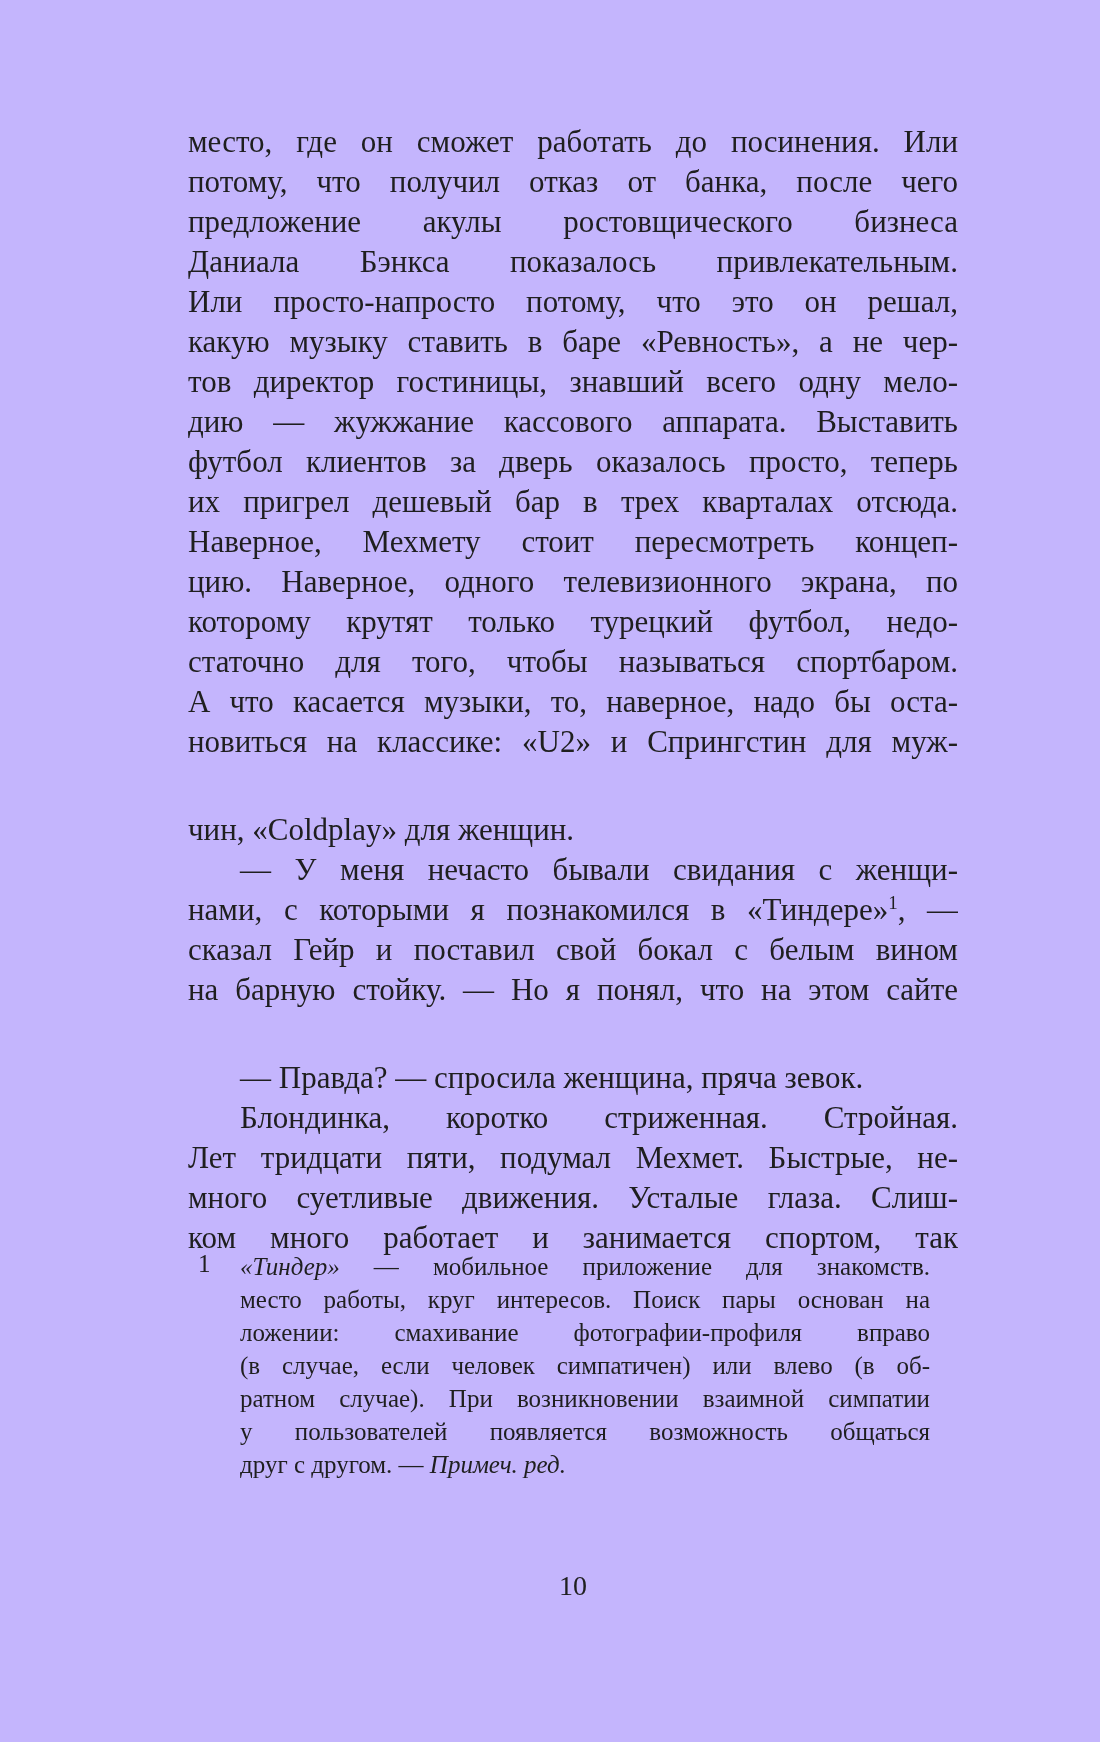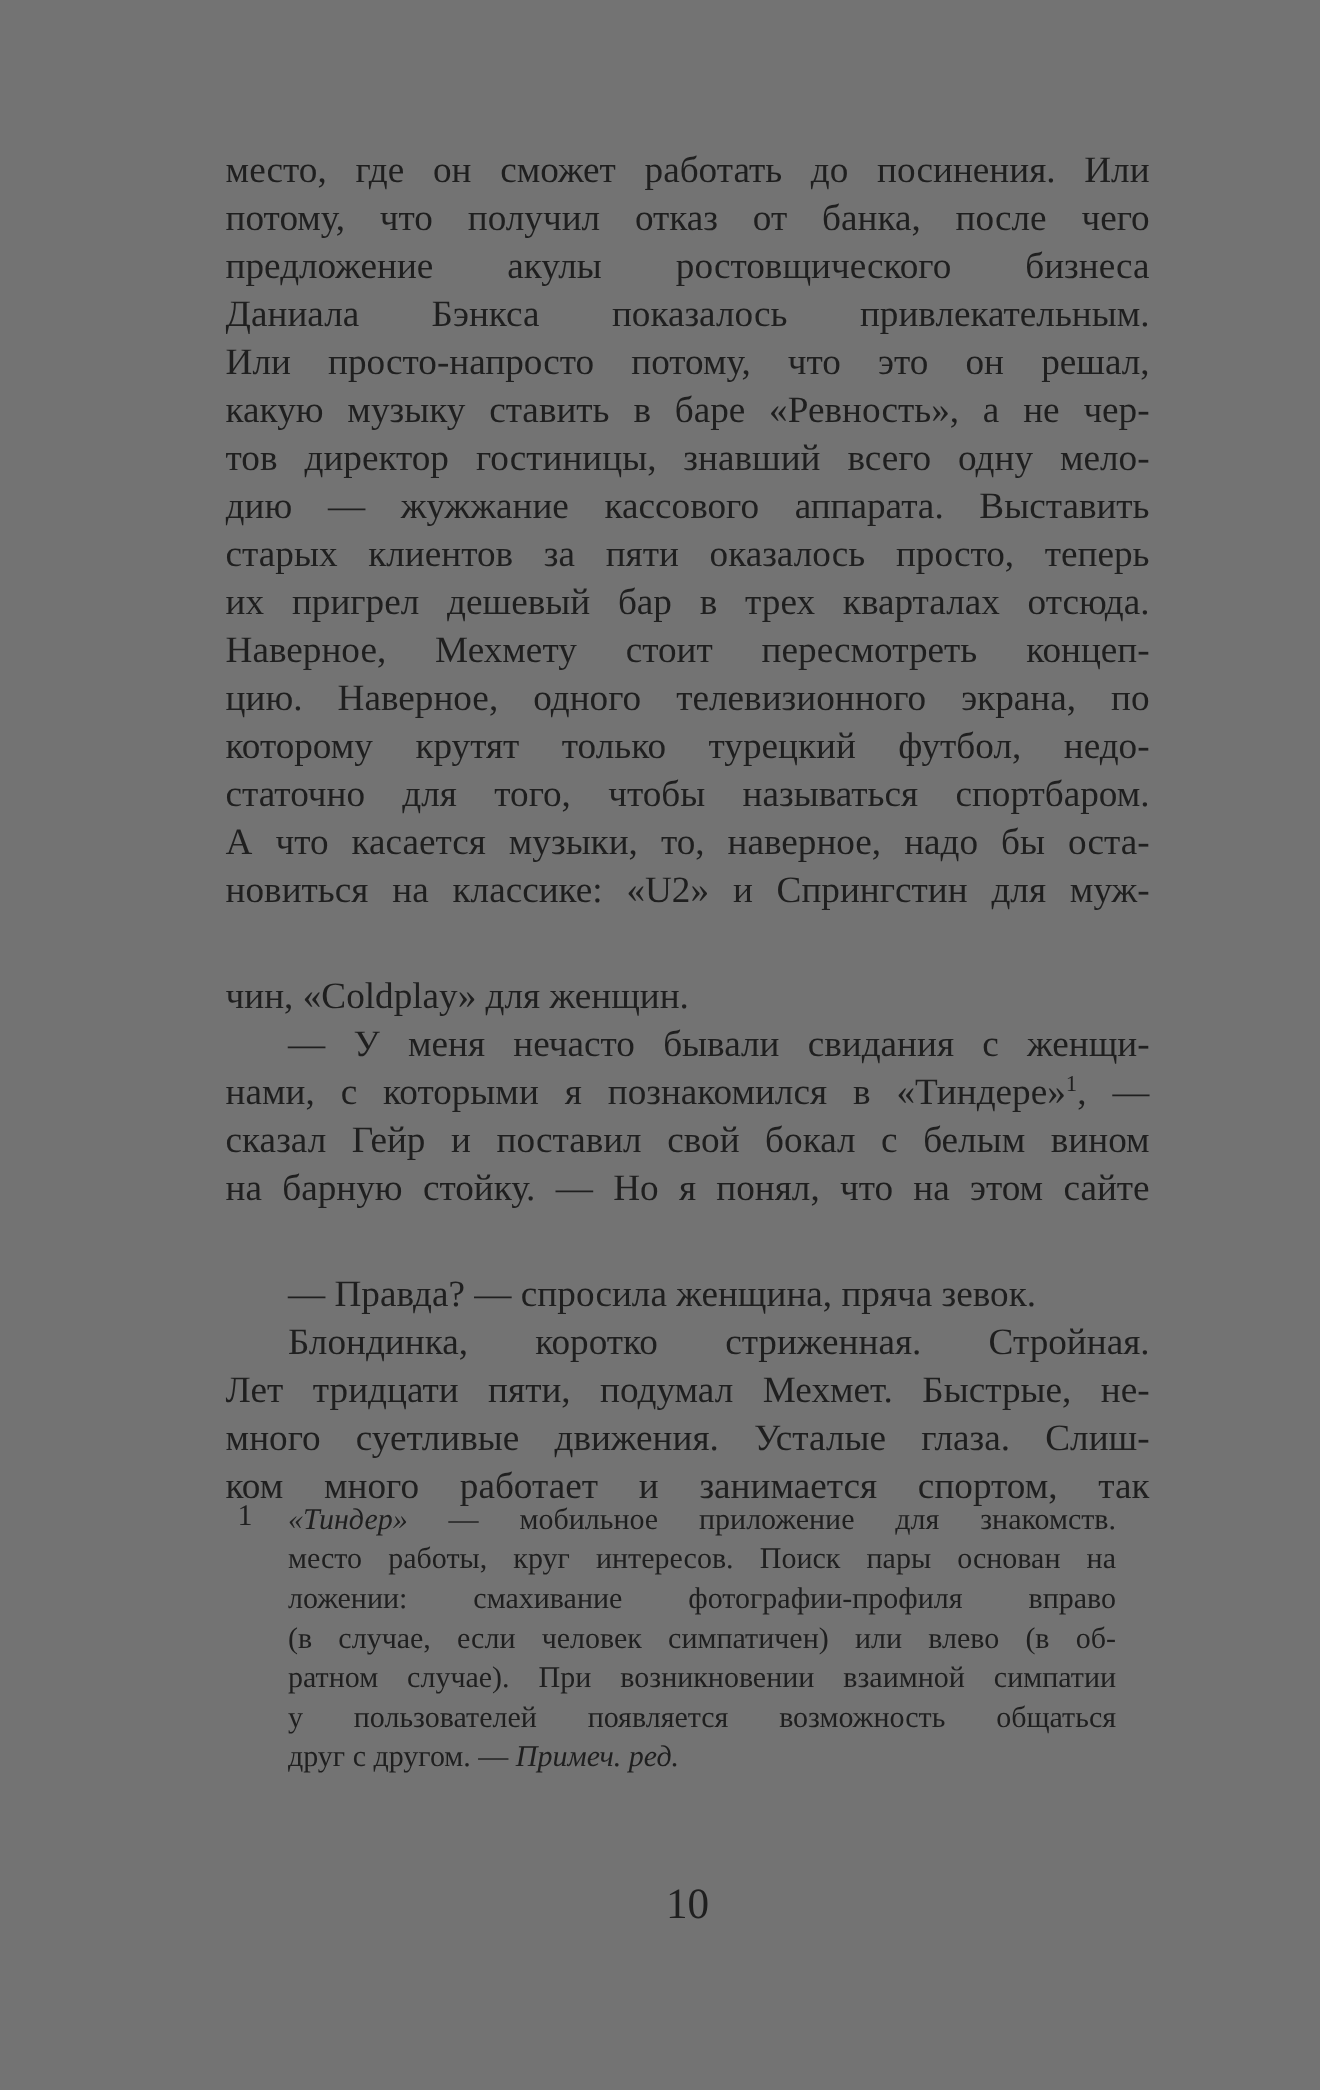--- a/index.html
+++ b/index.html
@@ -4,21 +4,21 @@
 <style>
   html, body {
     margin: 0;
     padding: 0;
     background: #ffffff;
   }
   .page {
     position: relative;
     width: 1100px;
     height: 1742px;
-    background: #737373;
+    background: #c4b5fd;
     font-family: "Liberation Serif", "DejaVu Serif", serif;
     color: #1f1f1f;
     overflow: hidden;
   }
   .body-text {
     position: absolute;
     left: 188px;
     top: 122px;
     width: 770px;
   }
@@ -65,39 +65,39 @@
     top: 0;
     font-style: normal;
   }
   .italic { font-style: italic; }
   .page-number {
     position: absolute;
     top: 1566px;
     left: 188px;
     width: 770px;
     text-align: center;
-    font-size: 36px;
+    font-size: 28px;
     line-height: 40px;
   }
 </style>
 </head>
 <body>
 
 <div class="page">
 
   <div class="body-text">
     <div class="line" style="white-space: normal;">место, где он сможет работать до посинения. Или</div>
     <div class="line" style="white-space: normal;">потому, что получил отказ от банка, после чего</div>
     <div class="line" style="white-space: normal;">предложение акулы ростовщического бизнеса</div>
     <div class="line" style="white-space: normal;">Даниала Бэнкса показалось привлекательным.</div>
     <div class="line" style="white-space: normal;">Или просто-напросто потому, что это он решал,</div>
     <div class="line" style="white-space: normal;">какую музыку ставить в баре «Ревность», а не чер-</div>
     <div class="line" style="white-space: normal;">тов директор гостиницы, знавший всего одну мело-</div>
     <div class="line" style="white-space: normal;">дию — жужжание кассового аппарата. Выставить</div>
-    <div class="line" style="white-space: normal;">старых клиентов за пяти оказалось просто, теперь</div>
+    <div class="line" style="white-space: normal;">футбол клиентов за дверь оказалось просто, теперь</div>
     <div class="line" style="white-space: normal;">их пригрел дешевый бар в трех кварталах отсюда.</div>
     <div class="line" style="white-space: normal;">Наверное, Мехмету стоит пересмотреть концеп-</div>
     <div class="line" style="white-space: normal;">цию. Наверное, одного телевизионного экрана, по</div>
     <div class="line" style="white-space: normal;">которому крутят только турецкий футбол, недо-</div>
     <div class="line" style="white-space: normal;">статочно для того, чтобы называться спортбаром.</div>
     <div class="line" style="white-space: normal;">А что касается музыки, то, наверное, надо бы оста-</div>
     <div class="line" style="white-space: normal;">новиться на классике: «U2» и Спрингстин для муж-</div>
     <div class="line para-end" style="white-space: normal;">чин, «Coldplay» для женщин.</div>
     <div class="line indent" style="white-space: normal;">— У меня нечасто бывали свидания с женщи-</div>
     <div class="line wrapless"><span>нами, с которыми я познакомился в «Тиндере»</span><span class="fn-ref">1</span><span>, —</span></div>

